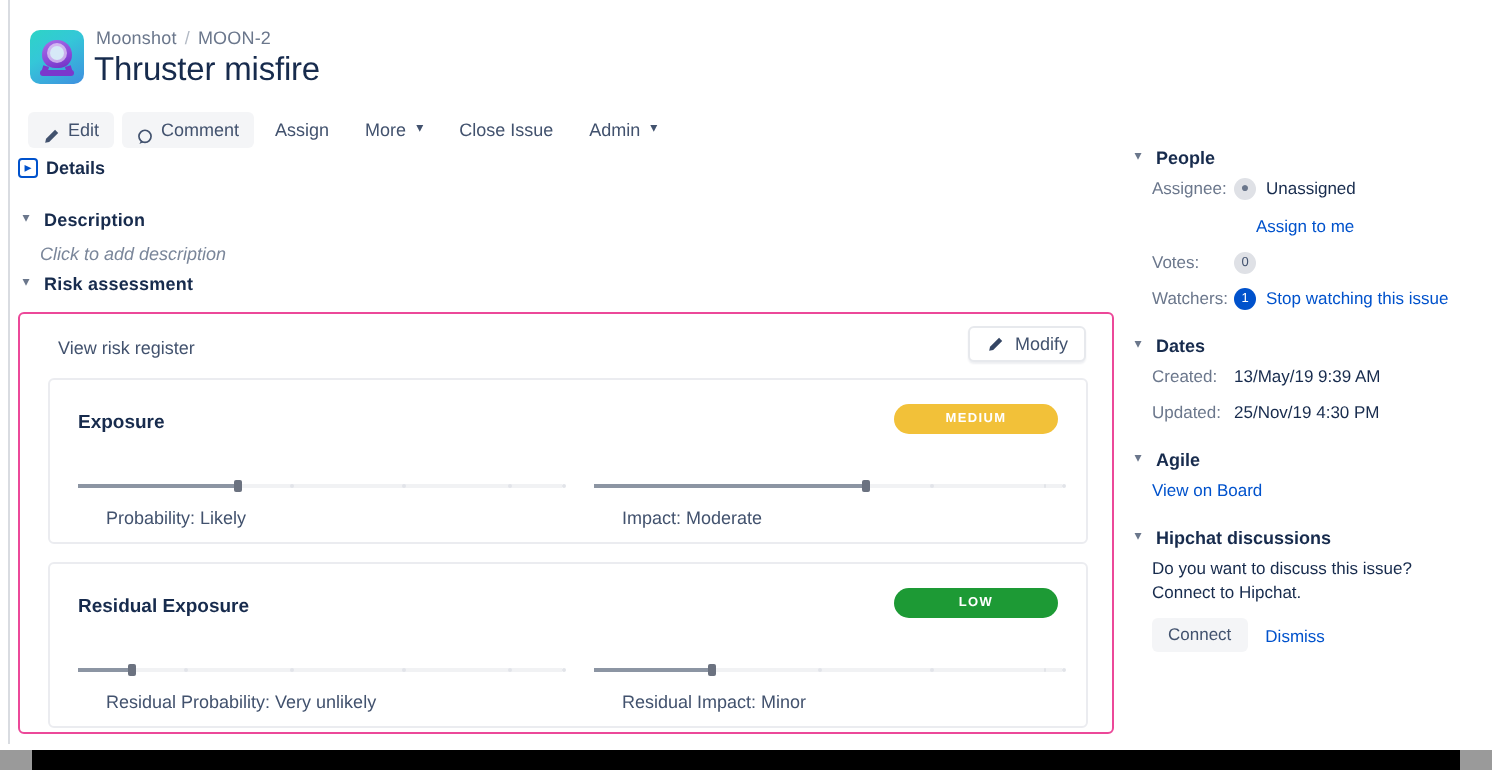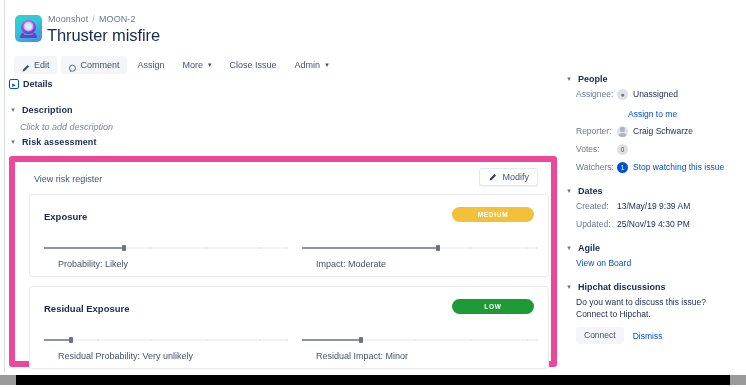--- a/index.html
+++ b/index.html
@@ -250,21 +250,21 @@
   }
 
   
   .risk-panel {
     position: absolute;
     left: 3px;
     top: 152px;
     width: 548px;
     height: 211px;
     background: #ffffff;
-    border: 6px solid #ec4899;
+    border: 1px solid #ec4899;
     border-radius: 3px;
     box-sizing: border-box;
   }
   .risk-register-link {
     position: absolute;
     left: 19px;
     top: 12px;
     font-size: 9px;
     color: #42526e;
     cursor: pointer;
@@ -669,27 +669,20 @@
           <div class="sb-key">Assignee:</div>
           <div class="sb-val">
             <span class="avatar-sm">●</span>
             <span>Unassigned</span>
           </div>
         </div>
         <div class="sb-assign-me">
           <span class="sb-link">Assign to me</span>
         </div>
         <div class="sb-row">
-          <div class="sb-key">Reporter:</div>
-          <div class="sb-val">
-            <span class="avatar-sm avatar-person"></span>
-            <span>Craig Schwarze</span>
-          </div>
-        </div>
-        <div class="sb-row">
           <div class="sb-key">Votes:</div>
           <div class="sb-val">
             <span class="badge-count">0</span>
           </div>
         </div>
         <div class="sb-row">
           <div class="sb-key">Watchers:</div>
           <div class="sb-val">
             <span class="badge-count blue">1</span>
             <span class="sb-link">Stop watching this issue</span>

